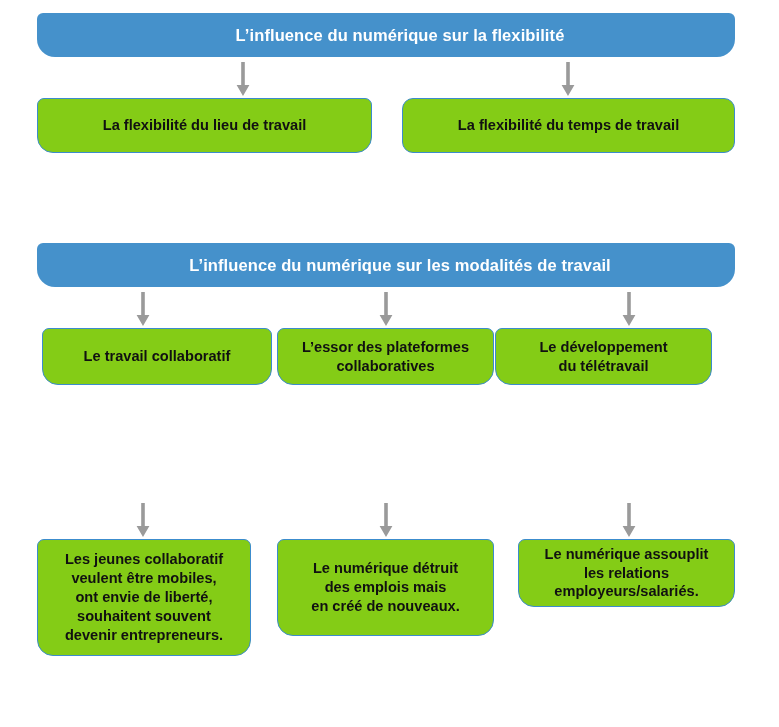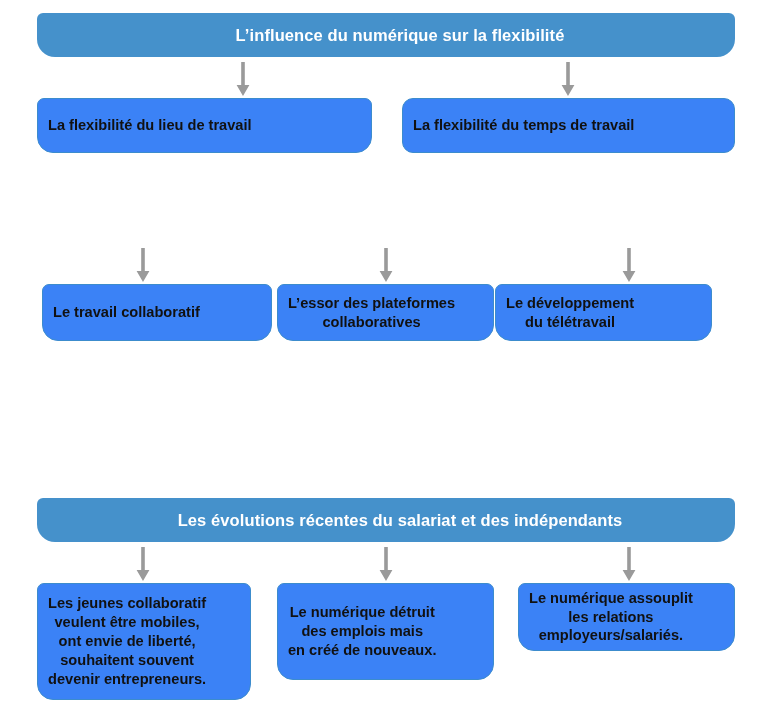--- a/index.html
+++ b/index.html
@@ -68,25 +68,26 @@
   .arrow svg { display: block; }
 
   
   .boxes {
     position: relative;
     width: 698px;
   }
   .node {
     position: absolute;
     box-sizing: border-box;
-    background: #3b82f6;
+    background: #84cc16;
     border: 1.4px solid #3c8ccd;
     border-radius: 7px 7px 16px 16px;
     display: flex;
     align-items: center;
+    justify-content: center;
     padding: 6px 10px;
   }
   .node-label {
     color: #111111;
     font-size: 14.6px;
     font-weight: bold;
     line-height: 1.30;
     text-align: center;
     white-space: pre-line;
   }
@@ -153,20 +154,23 @@
         <span class="node-label">La flexibilité du lieu de travail</span>
       </div>
       <div class="node" id="s1-node-1">
         <span class="node-label">La flexibilité du temps de travail</span>
       </div>
     </div>
   </div>
 
   <div class="section" id="section-2">
 
+    <div class="banner">
+      <div class="banner-title">L’influence du numérique sur les modalités de travail</div>
+    </div>
 
     <div class="arrows">
       <div class="arrow" id="s2-arrow-0">
         <svg viewBox="0 0 18 36" width="18" height="36" aria-hidden="true">
           <path d="M7.2 0 h3.6 v23 h4.6 L9 34 L2.6 23 h4.6 z" fill="#9a9a9a"></path>
         </svg>
       </div>
       <div class="arrow" id="s2-arrow-1">
         <svg viewBox="0 0 18 36" width="18" height="36" aria-hidden="true">
           <path d="M7.2 0 h3.6 v23 h4.6 L9 34 L2.6 23 h4.6 z" fill="#9a9a9a"></path>
@@ -189,23 +193,20 @@
       </div>
       <div class="node" id="s2-node-2">
         <span class="node-label">Le développement
 du télétravail</span>
       </div>
     </div>
   </div>
 
   <div class="section" id="section-3">
 
-    <div class="banner">
-      <div class="banner-title">Les évolutions récentes du salariat et des indépendants</div>
-    </div>
 
     <div class="arrows">
       <div class="arrow" id="s3-arrow-0">
         <svg viewBox="0 0 18 36" width="18" height="36" aria-hidden="true">
           <path d="M7.2 0 h3.6 v23 h4.6 L9 34 L2.6 23 h4.6 z" fill="#9a9a9a"></path>
         </svg>
       </div>
       <div class="arrow" id="s3-arrow-1">
         <svg viewBox="0 0 18 36" width="18" height="36" aria-hidden="true">
           <path d="M7.2 0 h3.6 v23 h4.6 L9 34 L2.6 23 h4.6 z" fill="#9a9a9a"></path>

